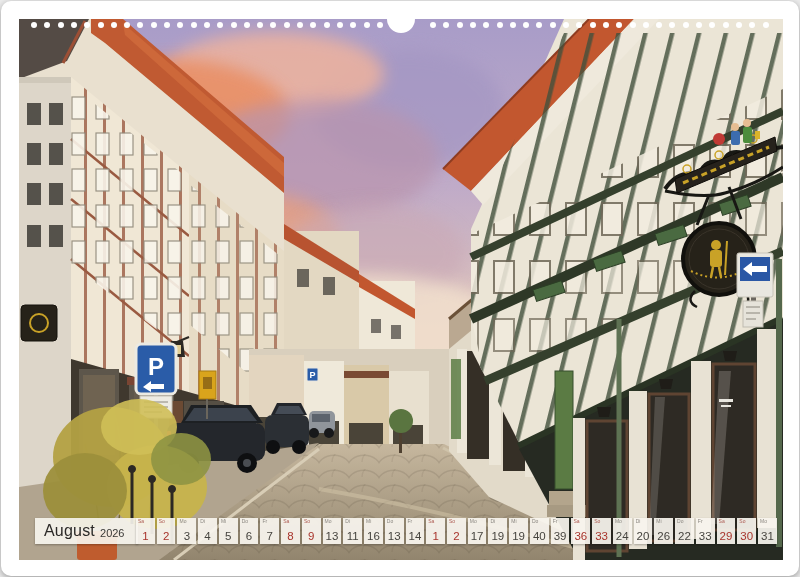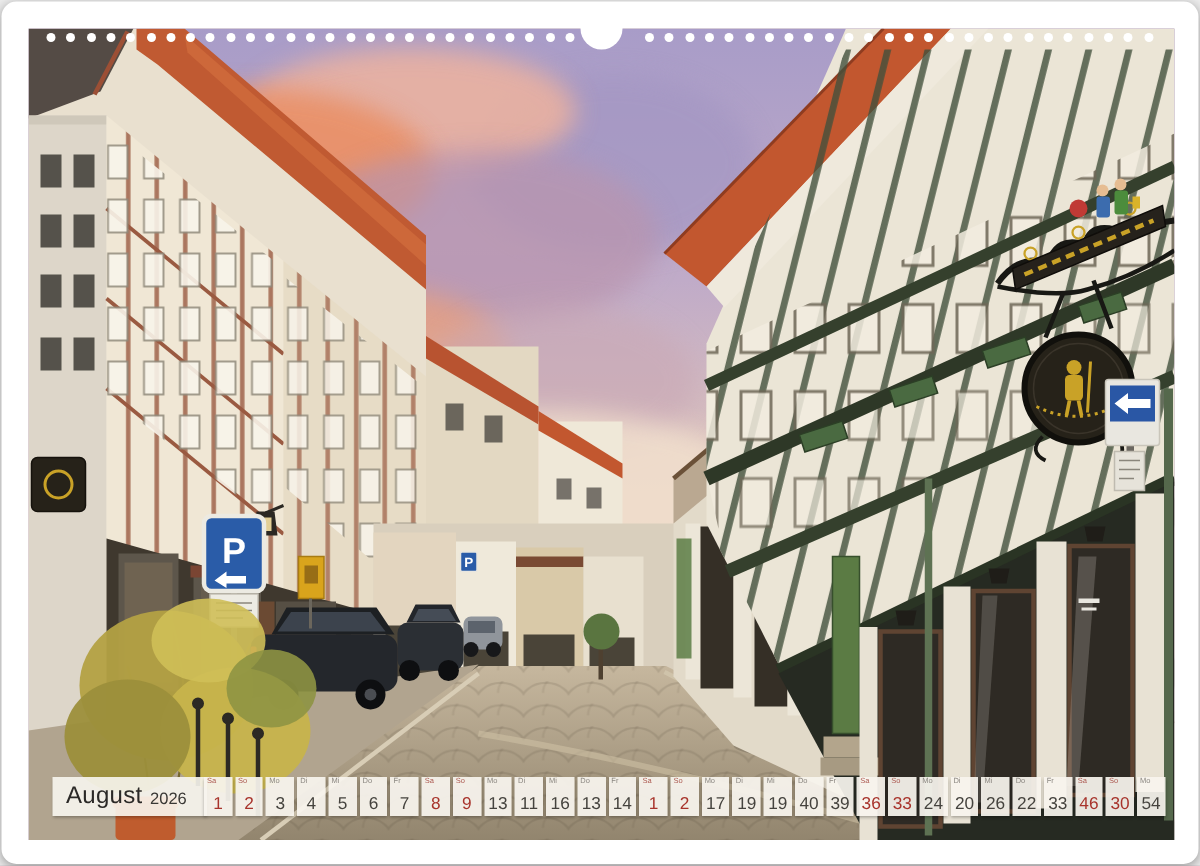--- a/index.html
+++ b/index.html
@@ -493,25 +493,25 @@
       <div class="day-cell">
         <span class="wd">Do</span>
         <span class="num">22</span>
       </div>
       <div class="day-cell">
         <span class="wd">Fr</span>
         <span class="num">33</span>
       </div>
       <div class="day-cell weekend">
         <span class="wd">Sa</span>
-        <span class="num">46</span>
+        <span class="num">29</span>
       </div>
       <div class="day-cell weekend">
         <span class="wd">So</span>
         <span class="num">30</span>
       </div>
       <div class="day-cell">
         <span class="wd">Mo</span>
-        <span class="num">54</span>
+        <span class="num">31</span>
       </div>
     </div>
 
 </div>
 
 </body></html>

